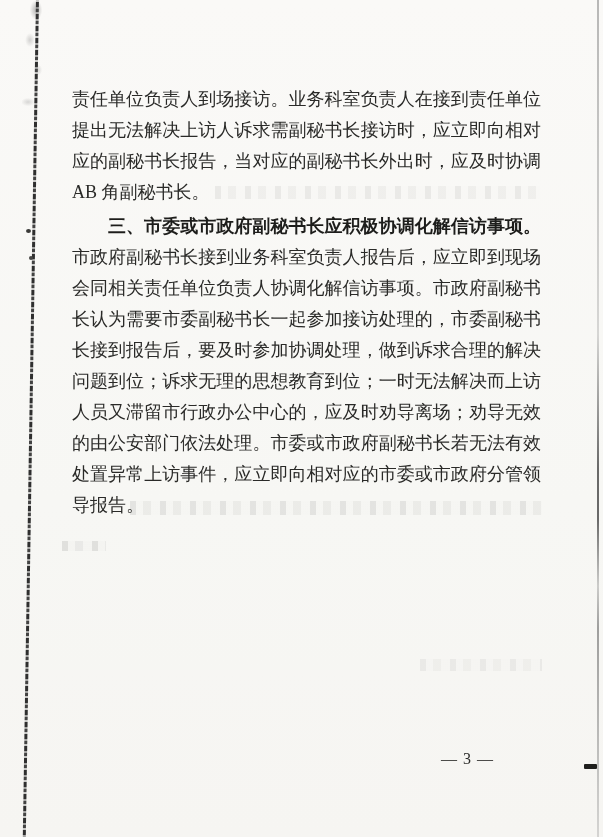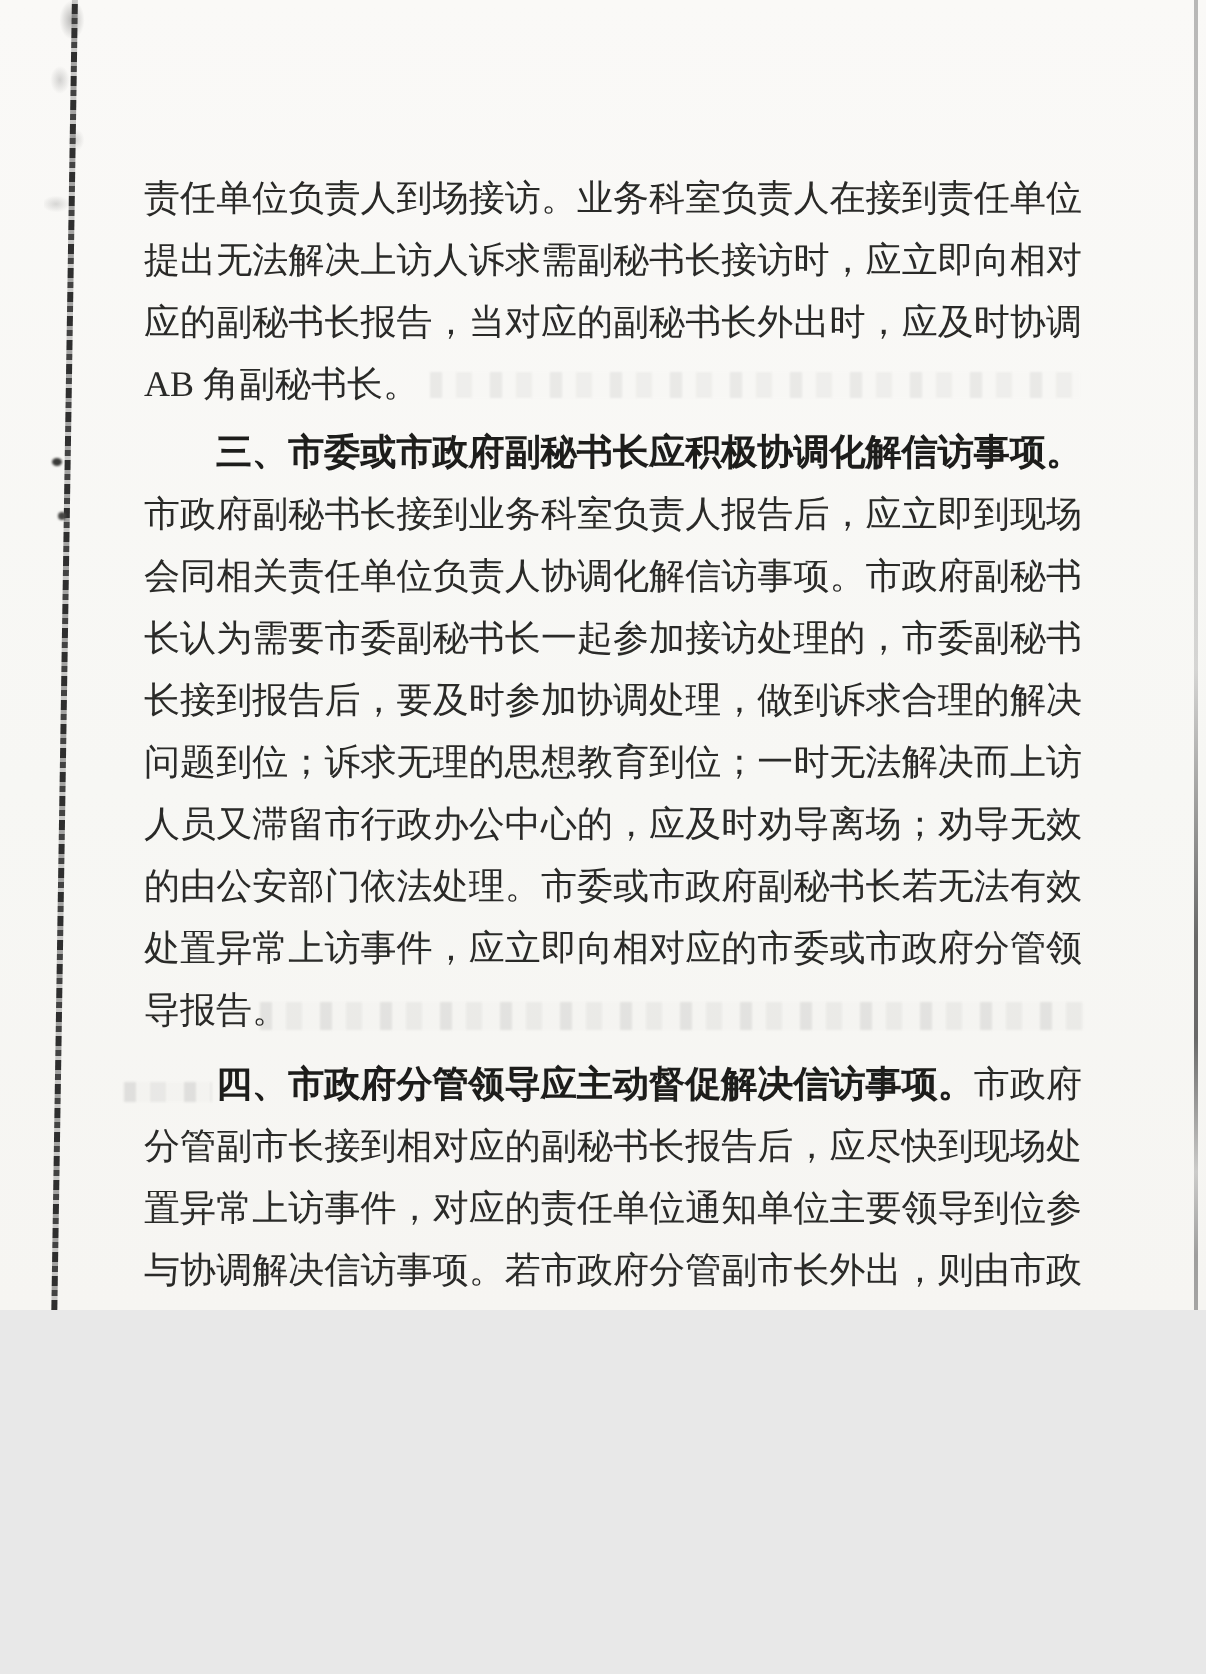--- a/index.html
+++ b/index.html
@@ -1,19 +1,19 @@
 <!DOCTYPE html>
 <html><head>
 <meta charset="utf-8">
 <style>
   html, body { margin: 0; padding: 0; background: #e8e8e8; }
   .paper {
     position: relative;
     width: 603px;
-    height: 655px;
+    height: 837px;
     margin: 0 auto;
     background: linear-gradient(180deg, #faf9f7 0%, #f7f7f4 60%, #f6f5f2 100%);
     overflow: hidden;
     font-family: "Liberation Serif", "DejaVu Serif", serif;
   }
 
   
   .content {
     position: absolute;
     left: 72px;
@@ -120,18 +120,17 @@
   <div class="edge-right"></div>
   <div class="edge-dash"></div>
   <div class="smudge smudge-1"></div>
   <div class="smudge smudge-2"></div>
   <div class="smudge smudge-3"></div>
   <div class="smudge smudge-4"></div>
 
   <div class="content">
       <p class="para"><span>责任单位负责人到场接访。业务科室负责人在接到责任单位提出无法解决上访人诉求需副秘书长接访时，应立即向相对应的副秘书长报告，当对应的副秘书长外出时，应及时协调AB 角副秘书长。</span></p>
       <p class="para indent gap-sm"><b class="lead">三、市委或市政府副秘书长应积极协调化解信访事项。</b><span>市政府副秘书长接到业务科室负责人报告后，应立即到现场会同相关责任单位负责人协调化解信访事项。市政府副秘书长认为需要市委副秘书长一起参加接访处理的，市委副秘书长接到报告后，要及时参加协调处理，做到诉求合理的解决问题到位；诉求无理的思想教育到位；一时无法解决而上访人员又滞留市行政办公中心的，应及时劝导离场；劝导无效的由公安部门依法处理。市委或市政府副秘书长若无法有效处置异常上访事件，应立即向相对应的市委或市政府分管领导报告。</span></p>
-      <p class="para indent gap"><b class="lead">四、市政府分管领导应主动督促解决信访事项。</b><span>市政府分管副市长接到相对应的副秘书长报告后，应尽快到现场处置异常上访事件，对应的责任单位通知单位主要领导到位参与协调解决信访事项。若市政府分管副市长外出，则由市政府办主要负责人协调 AB 角副市长到现场处置。</span></p>
     </div>
 
   <div class="page-number">— 3 —</div>
 
 </div>
 
 </body></html>

